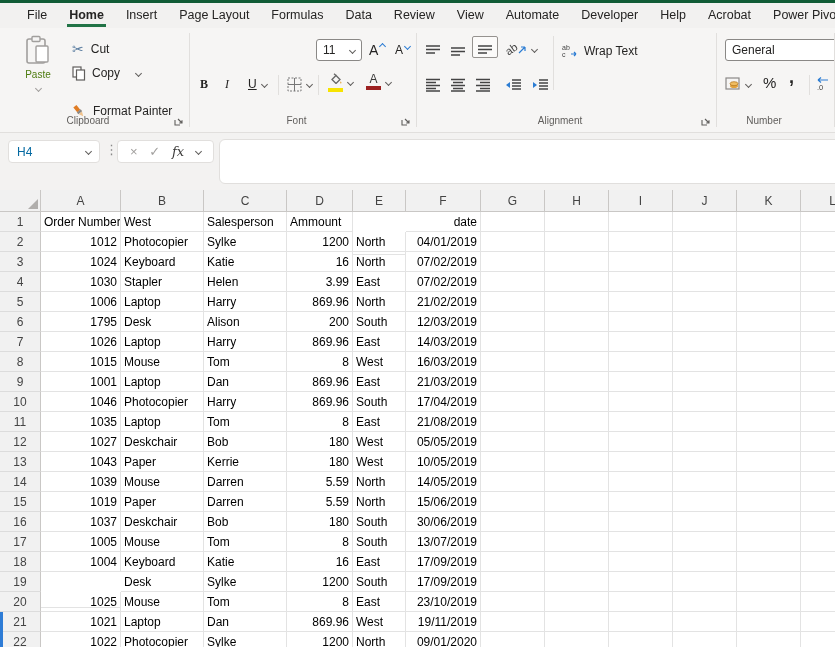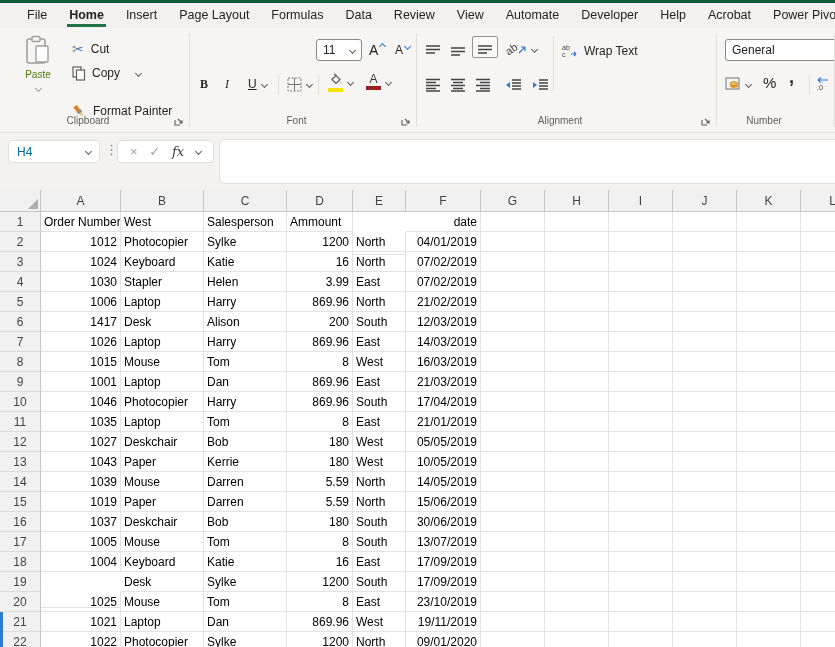--- a/index.html
+++ b/index.html
@@ -404,21 +404,21 @@
         <div class="cell r" style="width: 75px;">21/02/2019</div>
         <div class="cell" style="width: 64px;"></div>
         <div class="cell" style="width: 64px;"></div>
         <div class="cell" style="width: 64px;"></div>
         <div class="cell" style="width: 64px;"></div>
         <div class="cell" style="width: 64px;"></div>
         <div class="cell" style="width: 64px;"></div>
       </div>
       <div class="grow">
         <div class="rhead">6</div>
-        <div class="cell r" style="width: 80px;">1417</div>
+        <div class="cell r" style="width: 80px;">1795</div>
         <div class="cell" style="width: 83px;">Desk</div>
         <div class="cell" style="width: 83px;">Alison</div>
         <div class="cell r" style="width: 66px;">200</div>
         <div class="cell" style="width: 53px;">South</div>
         <div class="cell r" style="width: 75px;">12/03/2019</div>
         <div class="cell" style="width: 64px;"></div>
         <div class="cell" style="width: 64px;"></div>
         <div class="cell" style="width: 64px;"></div>
         <div class="cell" style="width: 64px;"></div>
         <div class="cell" style="width: 64px;"></div>
@@ -484,21 +484,21 @@
         <div class="cell" style="width: 64px;"></div>
         <div class="cell" style="width: 64px;"></div>
       </div>
       <div class="grow">
         <div class="rhead">11</div>
         <div class="cell r" style="width: 80px;">1035</div>
         <div class="cell" style="width: 83px;">Laptop</div>
         <div class="cell" style="width: 83px;">Tom</div>
         <div class="cell r" style="width: 66px;">8</div>
         <div class="cell" style="width: 53px;">East</div>
-        <div class="cell r" style="width: 75px;">21/01/2019</div>
+        <div class="cell r" style="width: 75px;">21/08/2019</div>
         <div class="cell" style="width: 64px;"></div>
         <div class="cell" style="width: 64px;"></div>
         <div class="cell" style="width: 64px;"></div>
         <div class="cell" style="width: 64px;"></div>
         <div class="cell" style="width: 64px;"></div>
         <div class="cell" style="width: 64px;"></div>
       </div>
       <div class="grow">
         <div class="rhead">12</div>
         <div class="cell r" style="width: 80px;">1027</div>

